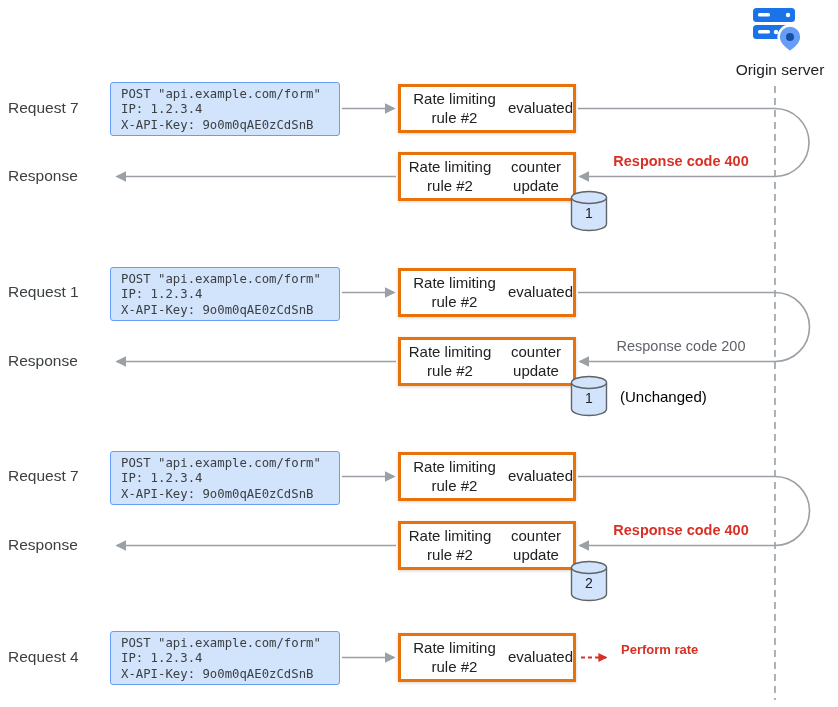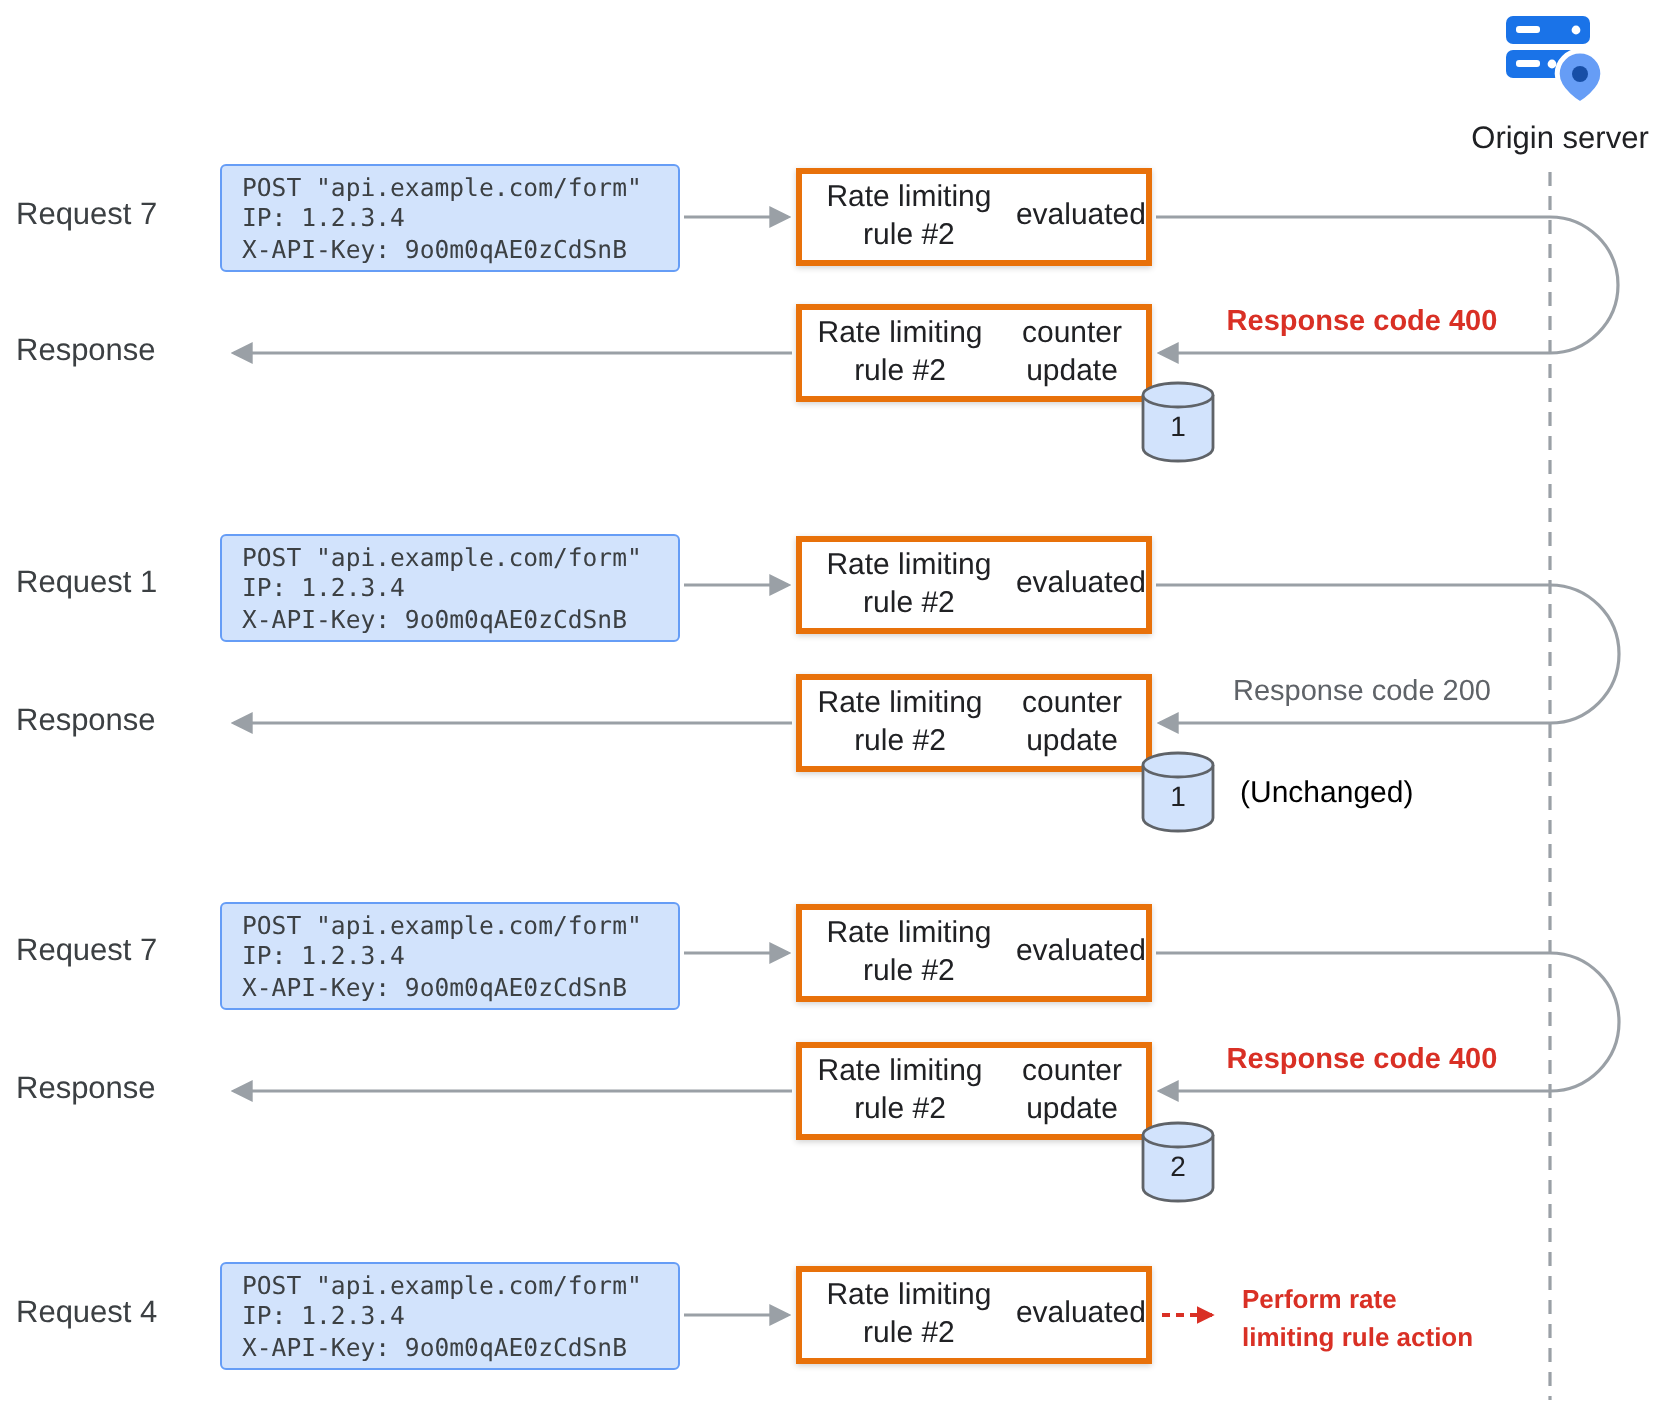--- a/index.html
+++ b/index.html
@@ -165,16 +165,15 @@
     <div>POST "api.example.com/form"</div>
     <div>IP: 1.2.3.4</div>
     <div>X-API-Key: 9o0m0qAE0zCdSnB</div>
   </div>
   <div class="rbox" style="top:633px">
     <div>Rate limiting rule #2</div>
     <div>evaluated</div>
   </div>
   <div class="action" style="top:640px">
     <div>Perform rate</div>
-    <div>limiting rule action</div>
   </div>
 
 </div>
 
 </body></html>

